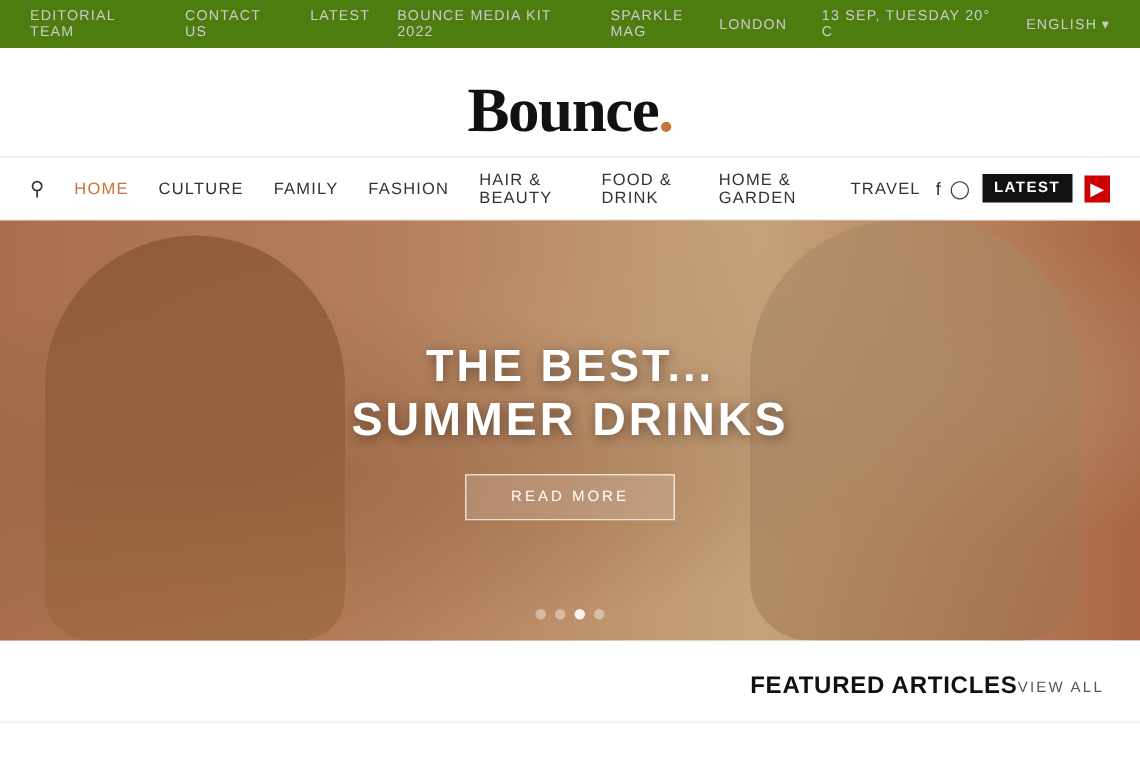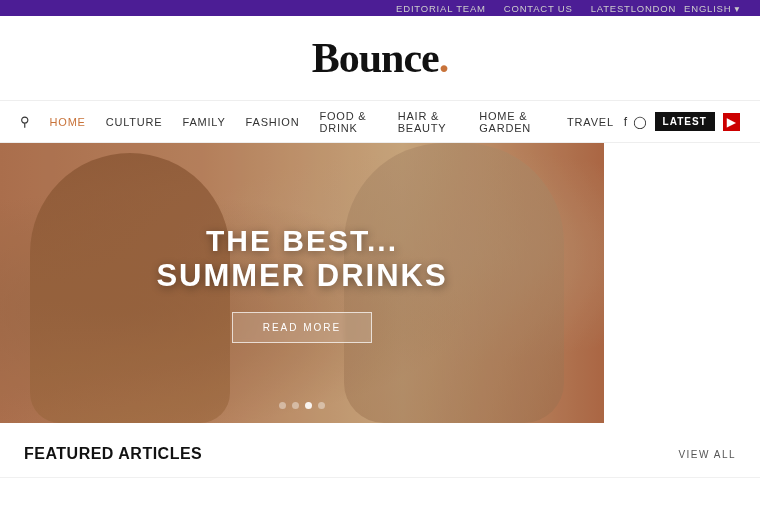--- a/index.html
+++ b/index.html
@@ -1,46 +1,46 @@
 <!DOCTYPE html>
 <html><head>
   <meta charset="utf-8">
   <style>
     * { margin: 0; padding: 0; box-sizing: border-box; }
     body { font-family: Arial, sans-serif; width: 760px; overflow-x: hidden; background: #fff; }
 
     
     .top-bar {
-      background: #4c1d95;
+      background: #4d7c0f;
       color: #ccc;
       font-size: 10px;
       display: flex;
       align-items: center;
-      justify-content: flex-end;
+      justify-content: space-between;
       padding: 0 20px;
-      height: 16px;
+      height: 32px;
       letter-spacing: 0.5px;
     }
     .top-bar-left { display: flex; gap: 18px; }
-    .top-bar-right { display: flex; gap: 8px; align-items: center; }
+    .top-bar-right { display: flex; gap: 23px; align-items: center; }
     .top-bar a, .top-bar span {
       color: #ccc;
       text-decoration: none;
       font-size: 9.5px;
       letter-spacing: 0.8px;
       text-transform: uppercase;
     }
     .top-bar-right .language {
       display: flex; align-items: center; gap: 3px;
     }
 
     
     .logo-area {
       text-align: center;
-      padding: 18px 0 18px;
+      padding: 18px 0 6px;
       border-bottom: 1px solid #eee;
     }
     .logo-area .logo-text {
       font-family: Georgia, 'Times New Roman', serif;
       font-size: 42px;
       font-weight: 700;
       color: #111;
       letter-spacing: -1px;
     }
     .logo-area .logo-dot {
@@ -93,21 +93,21 @@
       letter-spacing: 1px;
       padding: 4px 8px;
       font-weight: 600;
       text-transform: uppercase;
       cursor: pointer;
     }
 
     
     .hero {
       position: relative;
-      width: 604px;
+      width: 760px;
       height: 280px;
       overflow: hidden;
       background: linear-gradient(135deg, #d4a07a 0%, #c98765 30%, #b87050 50%, #e8c4a0 70%, #f0d8c0 100%);
       display: flex;
       align-items: center;
       justify-content: center;
     }
     .hero-bg {
       position: absolute;
       inset: 0;
@@ -193,21 +193,21 @@
       border-radius: 50%;
       background: rgba(255,255,255,0.4);
     }
     .hero-dots .dot.active {
       background: rgba(255,255,255,0.9);
     }
 
     
     .featured-bar {
       display: flex;
-      justify-content: space-between;
+      justify-content: flex-end;
       align-items: center;
       padding: 22px 24px 14px;
       border-bottom: 1px solid #f0f0f0;
     }
     .featured-bar .featured-title {
       font-size: 16px;
       font-weight: 700;
       letter-spacing: 0.5px;
       text-transform: uppercase;
       color: #111;
@@ -223,44 +223,47 @@
     }
   </style>
 </head>
 <body>
 
 <div class="top-bar">
   <div class="top-bar-left">
     <a href="#">Editorial Team</a>
     <a href="#">Contact Us</a>
     <a href="#">Latest</a>
+    <a href="#">Bounce Media Kit 2022</a>
+    <a href="#">Sparkle Mag</a>
   </div>
   <div class="top-bar-right">
     <span>London</span>
+    <span>13 Sep, Tuesday 20° C</span>
     <span class="language">
       <span>English</span>
       <span>▾</span>
     </span>
   </div>
 </div>
 
 <div class="logo-area">
   <div class="logo-text">
     <span>Bounce</span><span class="logo-dot">.</span>
   </div>
 </div>
 
 <nav class="main-nav">
   <span class="search-icon">⚲</span>
   <a href="#" class="active">Home</a>
   <a href="#">Culture</a>
   <a href="#">Family</a>
   <a href="#">Fashion</a>
+  <a href="#">Hair &amp; Beauty</a>
   <a href="#">Food &amp; Drink</a>
-  <a href="#">Hair &amp; Beauty</a>
   <a href="#">Home &amp; Garden</a>
   <a href="#">Travel</a>
   <div class="nav-right">
     <div class="social-icons">
       <span style="font-size:12px;">f</span>
       <span style="font-size:12px;">◯</span>
     </div>
     <span class="latest-btn">Latest</span>
     <span style="font-size:12px; background:#c00; color:#fff; padding:2px 4px;">▶</span>
   </div>

